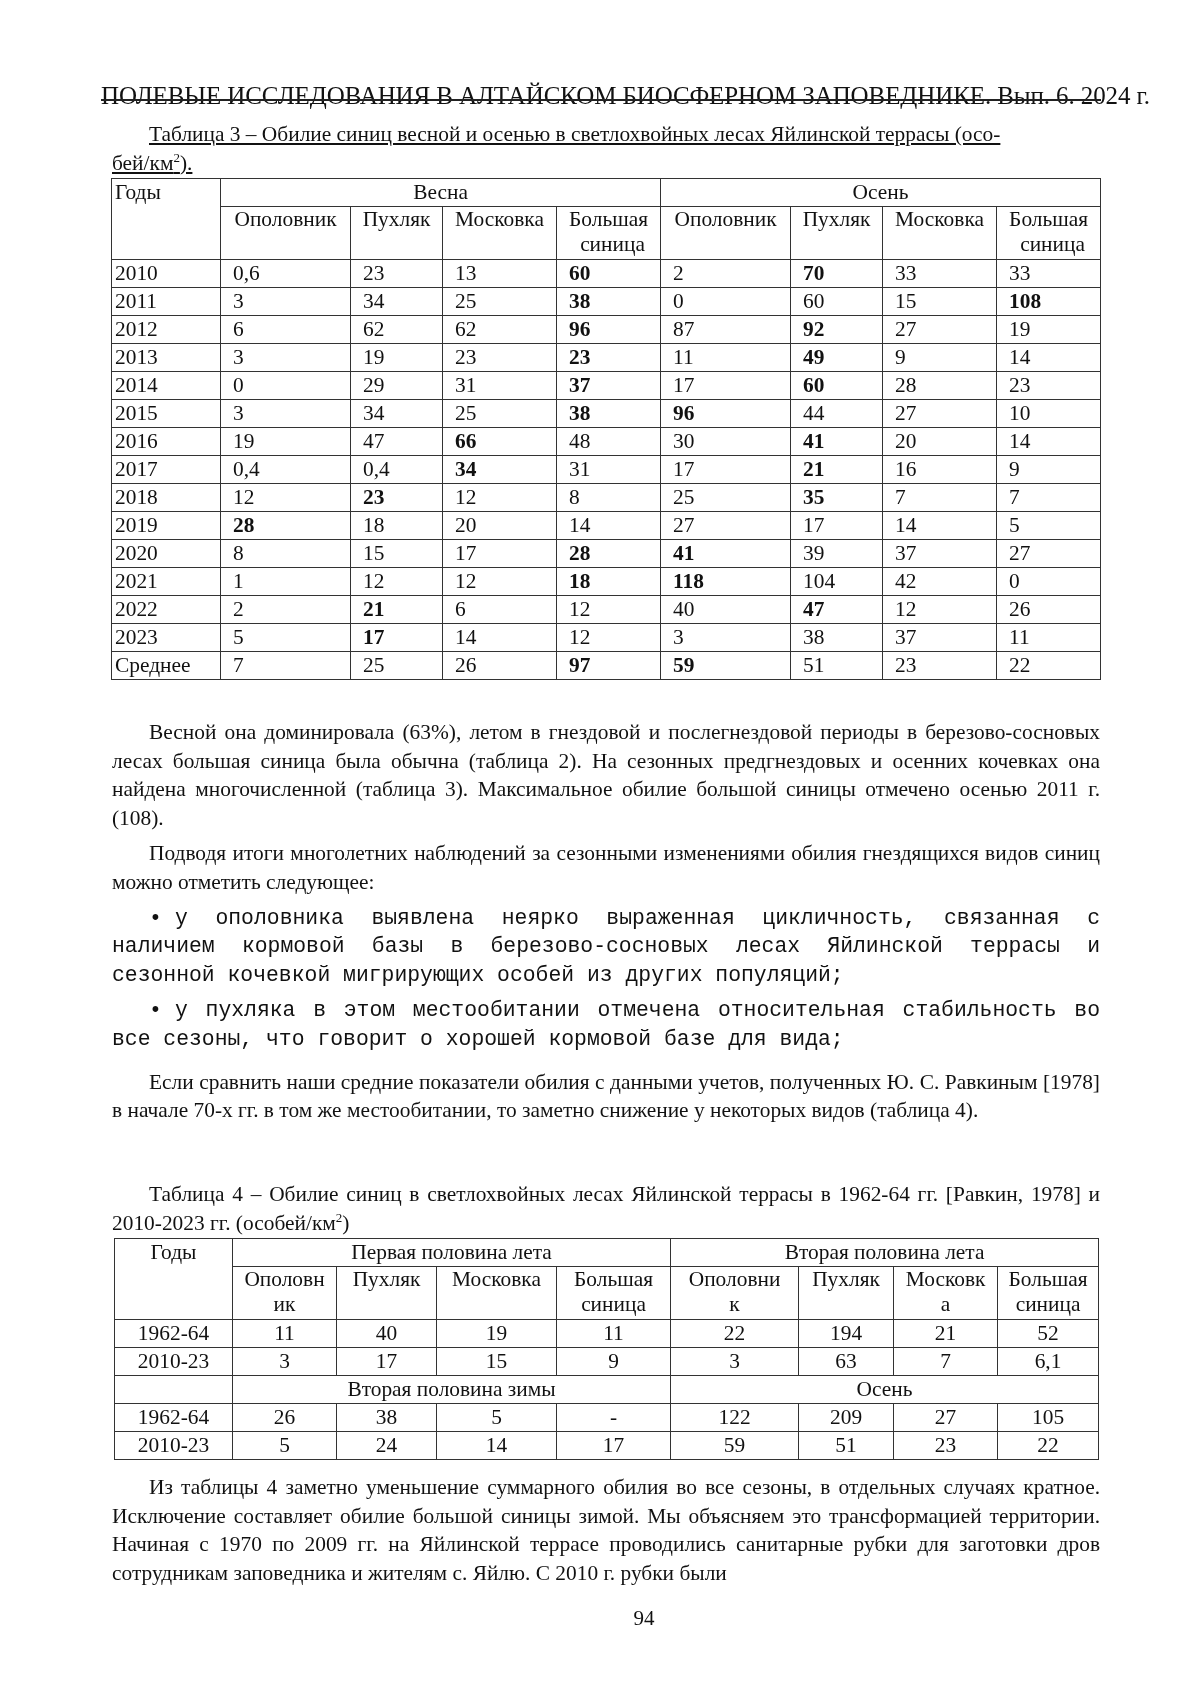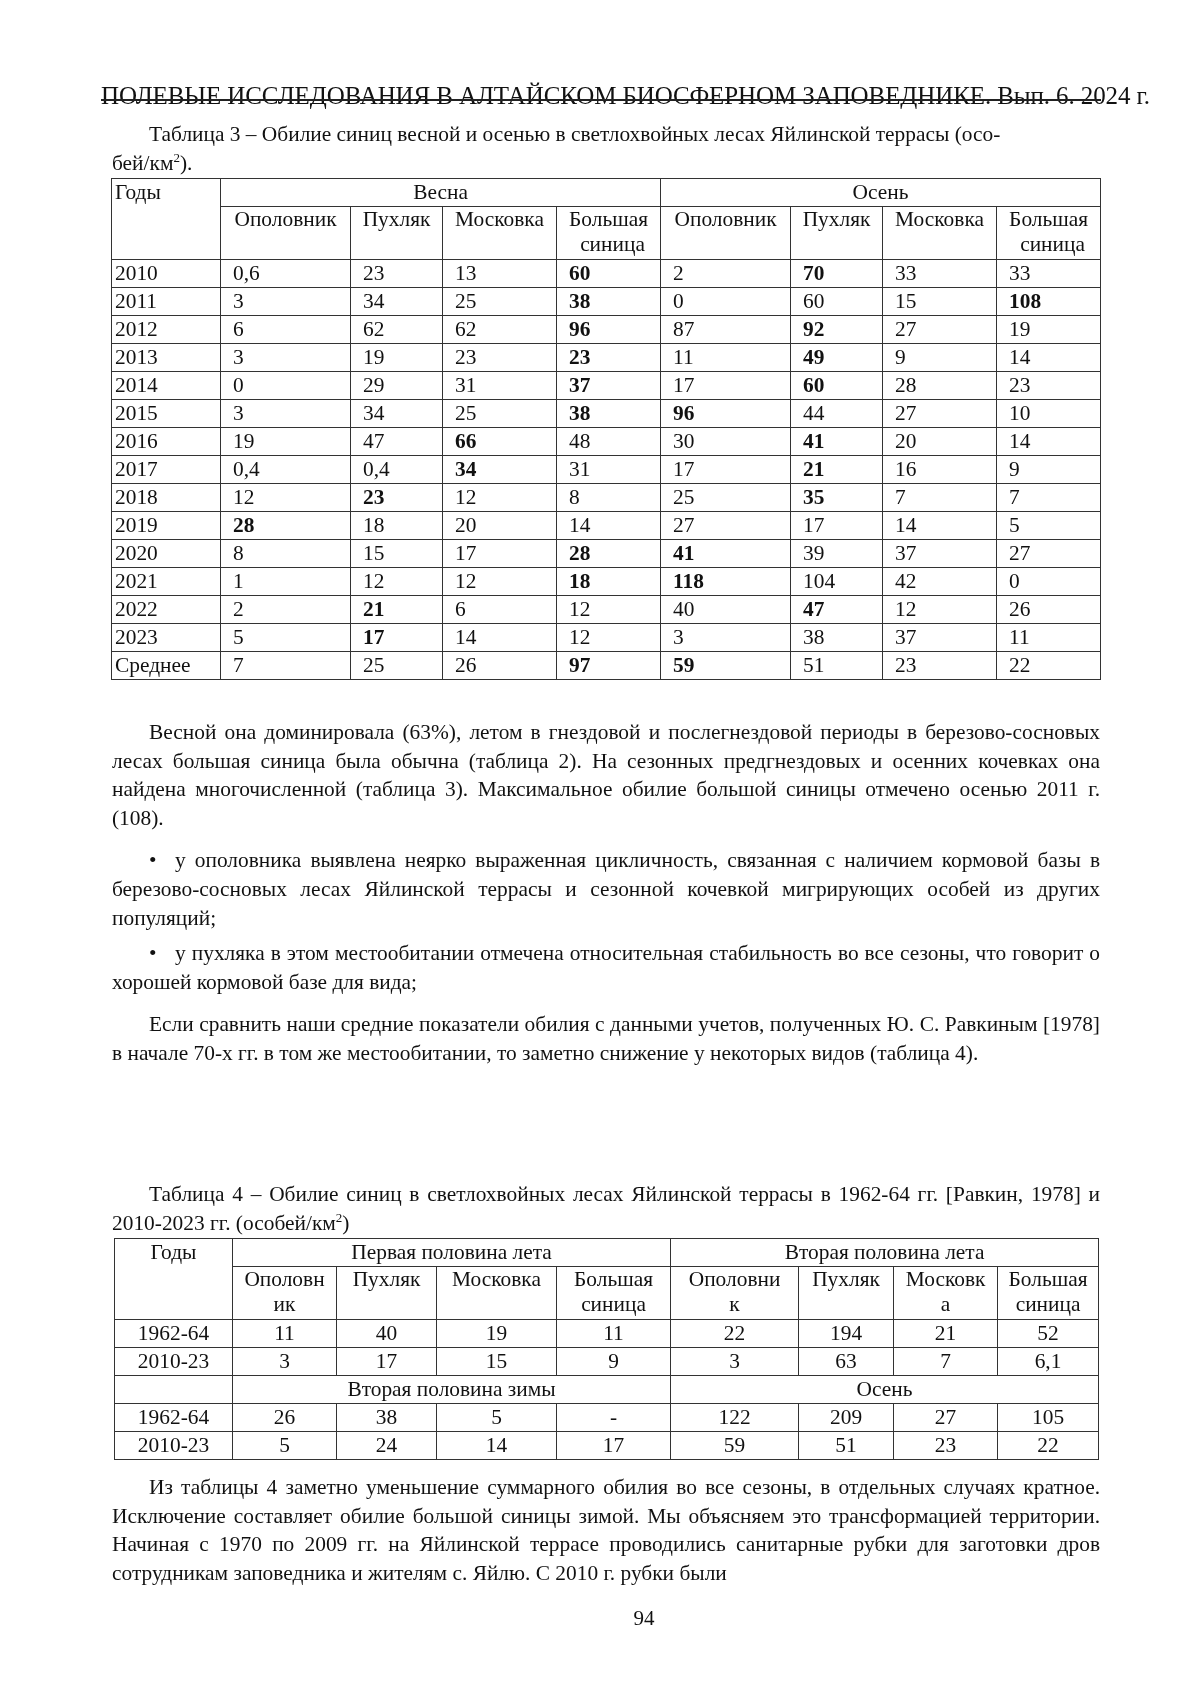--- a/index.html
+++ b/index.html
@@ -9,21 +9,21 @@
 
   .running-head { position: absolute; left: 101px; width: 999px; top: 71px;
     font-size: 25px; text-align: center; letter-spacing: -0.1px; white-space: nowrap; margin-top: 11px; }
   .head-rule { position: absolute; left: 101px; width: 1000px; top: 99px; height: 0;
     border-top: 2px solid #222; }
 
   .text { position: absolute; left: 112px; width: 988px; font-size: 21.4px;
     line-height: 28.6px; text-align: justify; }
   .text p { margin: 0; text-indent: 37px; }
   .text p.cap { text-indent: 37px; }
-  .text p.bullet { text-indent: 37px; }
+  .text p.bullet { text-indent: 37px; font-family: Liberation Mono, monospace; }
   .text p .dot { display: inline-block; width: 26px; text-indent: 0; }
   .gap { height: 7px; }
   sup { font-size: 13px; line-height: 0; vertical-align: 8px; }
 
   table { position: absolute; border-collapse: collapse; font-size: 21.4px; table-layout: fixed; }
   td { border: 1.5px solid #333; padding: 0 3px; line-height: 27px; height: 27px;
        vertical-align: top; white-space: nowrap; overflow: hidden; }
   td.b { font-weight: bold; }
   td.c { text-align: center; margin-top: 16px; }
   td.hdr2 { line-height: 25px; height: 52px; white-space: normal; text-align: center; }
@@ -36,21 +36,21 @@
     font-size: 21px; margin-left: 44px; }
 </style>
 </head>
 <body>
 
 <div class="page">
 
   <div class="running-head">ПОЛЕВЫЕ ИССЛЕДОВАНИЯ В АЛТАЙСКОМ БИОСФЕРНОМ ЗАПОВЕДНИКЕ. Вып. 6. 2024 г.</div>
   <div class="head-rule"></div>
 
-  <div class="text" style="top:120px;">
+  <div class="text" style="top:120px;text-decoration:underline;">
     <p class="cap"><span>Таблица 3 – Обилие синиц весной и осенью в светлохвойных лесах Яйлинской террасы (осо-</span></p>
     <p style="text-indent:0"><span>бей/км</span><sup>2</sup><span>).</span></p>
   </div>
 
   <table id="t3" style="left:111px; top:178px; width:989px;">
     <colgroup>
       <col style="width:109px">
         <col style="width:130px">
         <col style="width:92px">
         <col style="width:114px">
@@ -264,20 +264,21 @@
           <td class="num">51</td>
           <td class="num">23</td>
           <td class="num">22</td>
         </tr>
       </tbody>
   </table>
 
   <div class="text" style="top:694px;margin-top:24px;">
     <p>Весной она доминировала (63%), летом в гнездовой и послегнездовой периоды в березово-сосновых лесах большая синица была обычна (таблица 2). На сезонных предгнездовых и осенних кочевках она найдена многочисленной (таблица 3). Максимальное обилие большой синицы отмечено осенью 2011 г. (108).</p>
     <div class="gap"></div>
+    <p>Подводя итоги многолетних наблюдений за сезонными изменениями обилия гнездящихся видов синиц можно отметить следующее:</p>
     <div class="gap"></div>
     <p class="bullet"><span class="dot">•</span><span>у ополовника выявлена неярко выраженная цикличность, связанная с наличием кормовой базы в березово-сосновых лесах Яйлинской террасы и сезонной кочевкой мигрирующих особей из других популяций;</span></p>
     <div class="gap"></div>
     <p class="bullet"><span class="dot">•</span><span>у пухляка в этом местообитании отмечена относительная стабильность во все сезоны, что говорит о хорошей кормовой базе для вида;</span></p>
     <div class="gap"></div>
     <div class="gap"></div>
     <p>Если сравнить наши средние показатели обилия с данными учетов, полученных Ю. С. Равкиным [1978] в начале 70-х гг. в том же местообитании, то заметно снижение у некоторых видов (таблица 4).</p>
   </div>
 
   <div class="text" style="top:1180px;">

